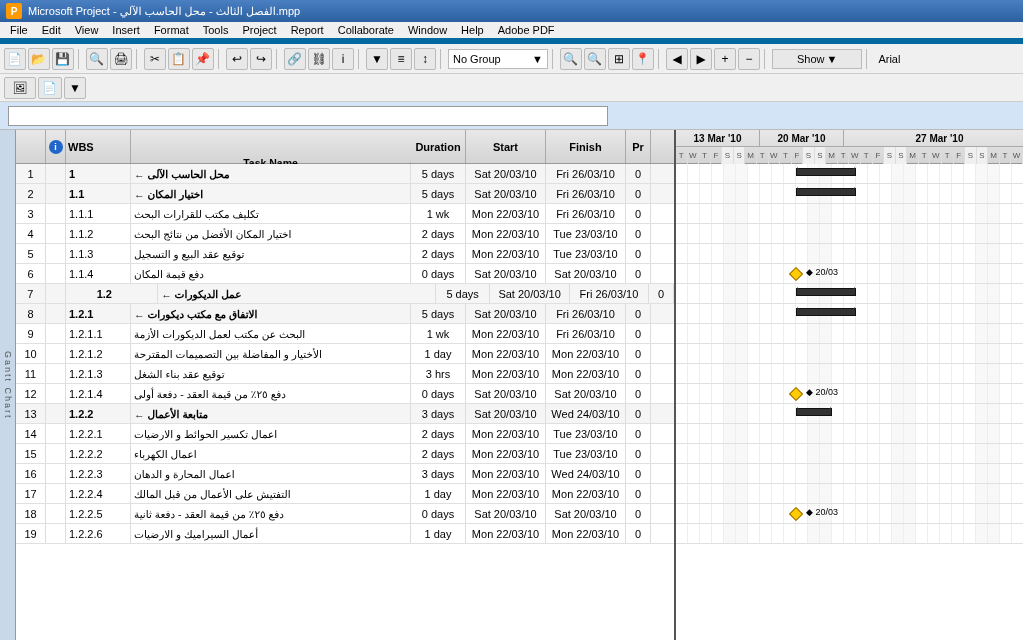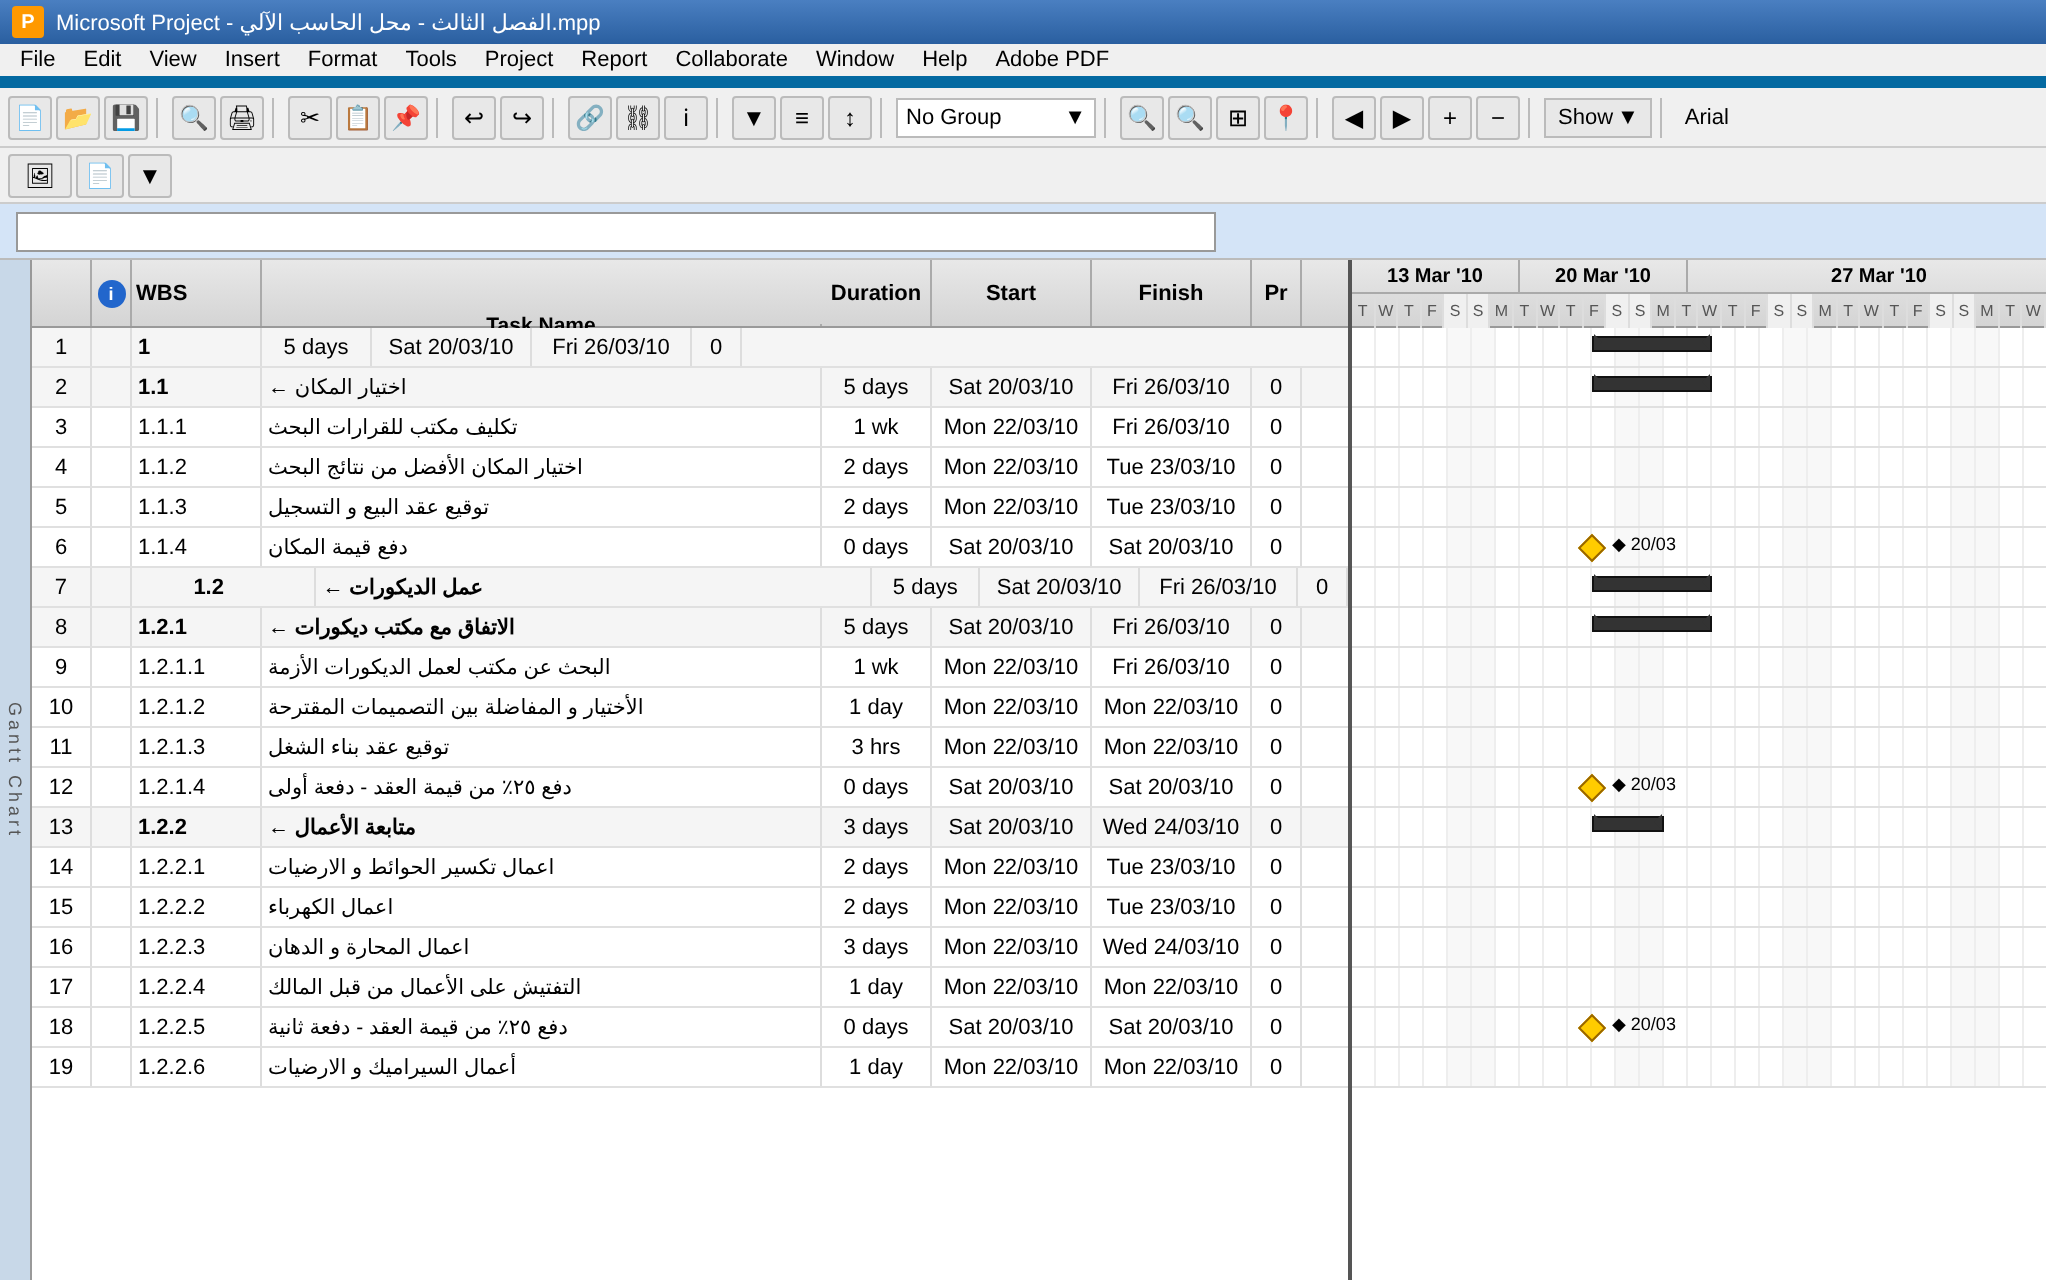--- a/index.html
+++ b/index.html
@@ -71,21 +71,21 @@
       padding: 1px 4px;
       font-size: 11px;
       width: 100px;
       height: 20px;
       display: flex; align-items: center; justify-content: space-between;
     }
 
     .show-btn {
       border: 1px solid #bbb;
       background: #e8e8e8;
-      padding: 1px 6px;
+      padding: 1px 24px;
       font-size: 11px;
       height: 20px;
       cursor: pointer;
       display: flex; align-items: center; gap: 2px;
     }
 
     
     .form-bar {
       background: #d4e4f7;
       border-bottom: 1px solid #bbb;
@@ -395,30 +395,31 @@
       <div class="col-header cell-start">Start</div>
       <div class="col-header cell-finish">Finish</div>
       <div class="col-header cell-pr">Pr</div>
     </div>
 
     <div class="gantt-body" id="gantt-body">
     <div class="gantt-row row-summary">
           <div class="cell cell-num">1</div>
           <div class="cell cell-info"></div>
           <div class="cell cell-wbs" style="font-weight:bold;">1</div>
+          <div class="cell cell-name" style="font-weight:bold;">محل الحاسب الآلى ←</div>
           <div class="cell cell-dur">5 days</div>
           <div class="cell cell-start">Sat 20/03/10</div>
           <div class="cell cell-finish">Fri 26/03/10</div>
           <div class="cell cell-pr">0</div>
         </div>
         <div class="gantt-row row-summary">
           <div class="cell cell-num">2</div>
           <div class="cell cell-info"></div>
           <div class="cell cell-wbs" style="font-weight:bold;">1.1</div>
-          <div class="cell cell-name" style="font-weight:normal;">اختيار المكان ←</div>
+          <div class="cell cell-name" style="font-weight:bold;">اختيار المكان ←</div>
           <div class="cell cell-dur">5 days</div>
           <div class="cell cell-start">Sat 20/03/10</div>
           <div class="cell cell-finish">Fri 26/03/10</div>
           <div class="cell cell-pr">0</div>
         </div>
         <div class="gantt-row">
           <div class="cell cell-num">3</div>
           <div class="cell cell-info"></div>
           <div class="cell cell-wbs" style="">1.1.1</div>
           <div class="cell cell-name" style="">تكليف مكتب للقرارات البحث</div>

